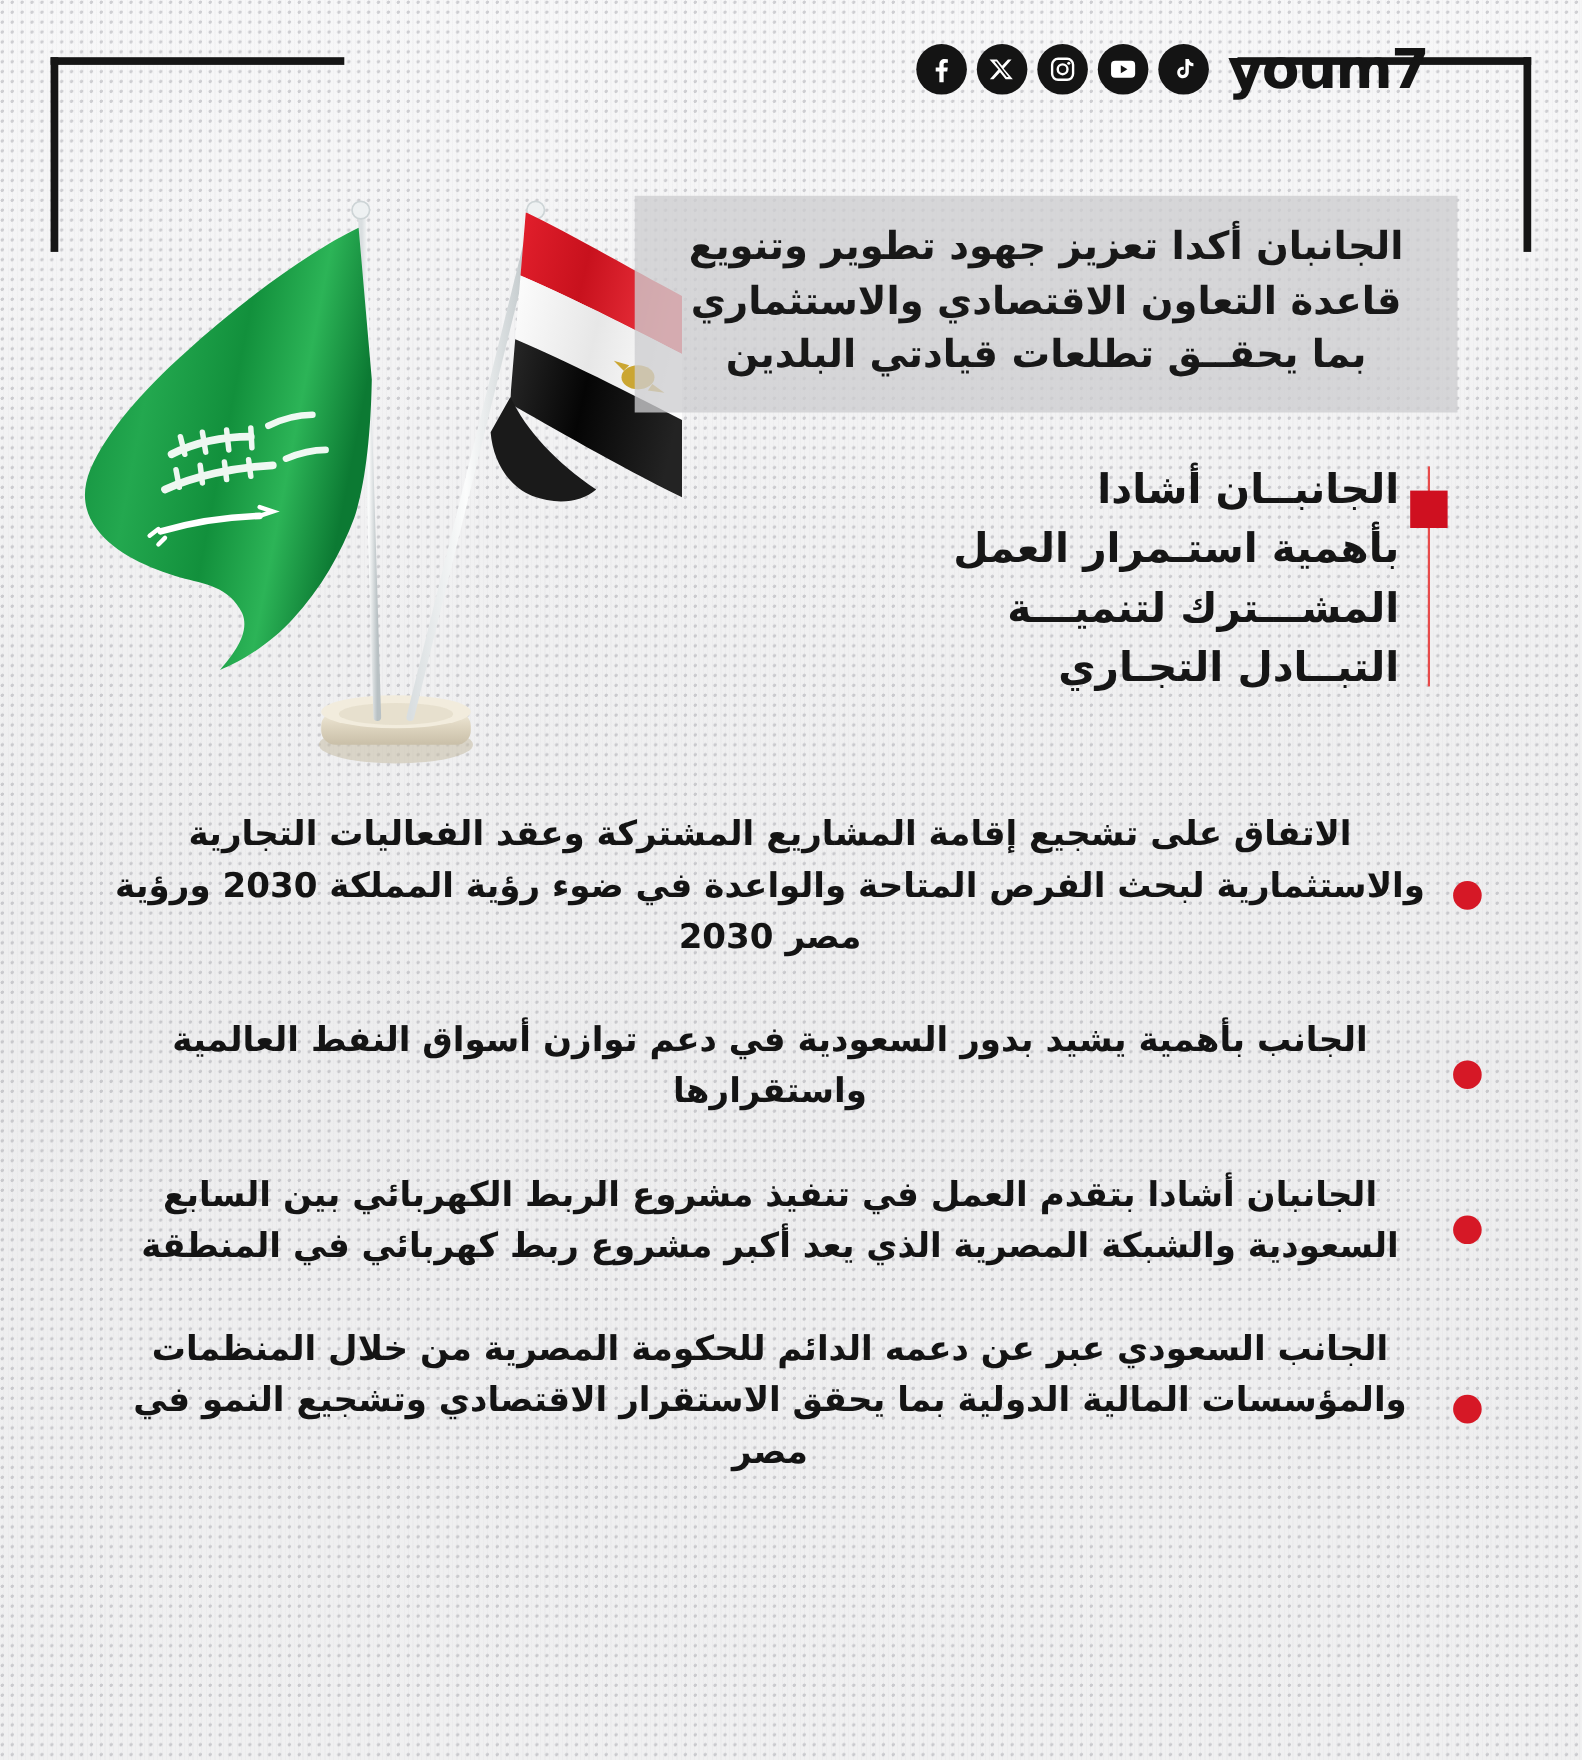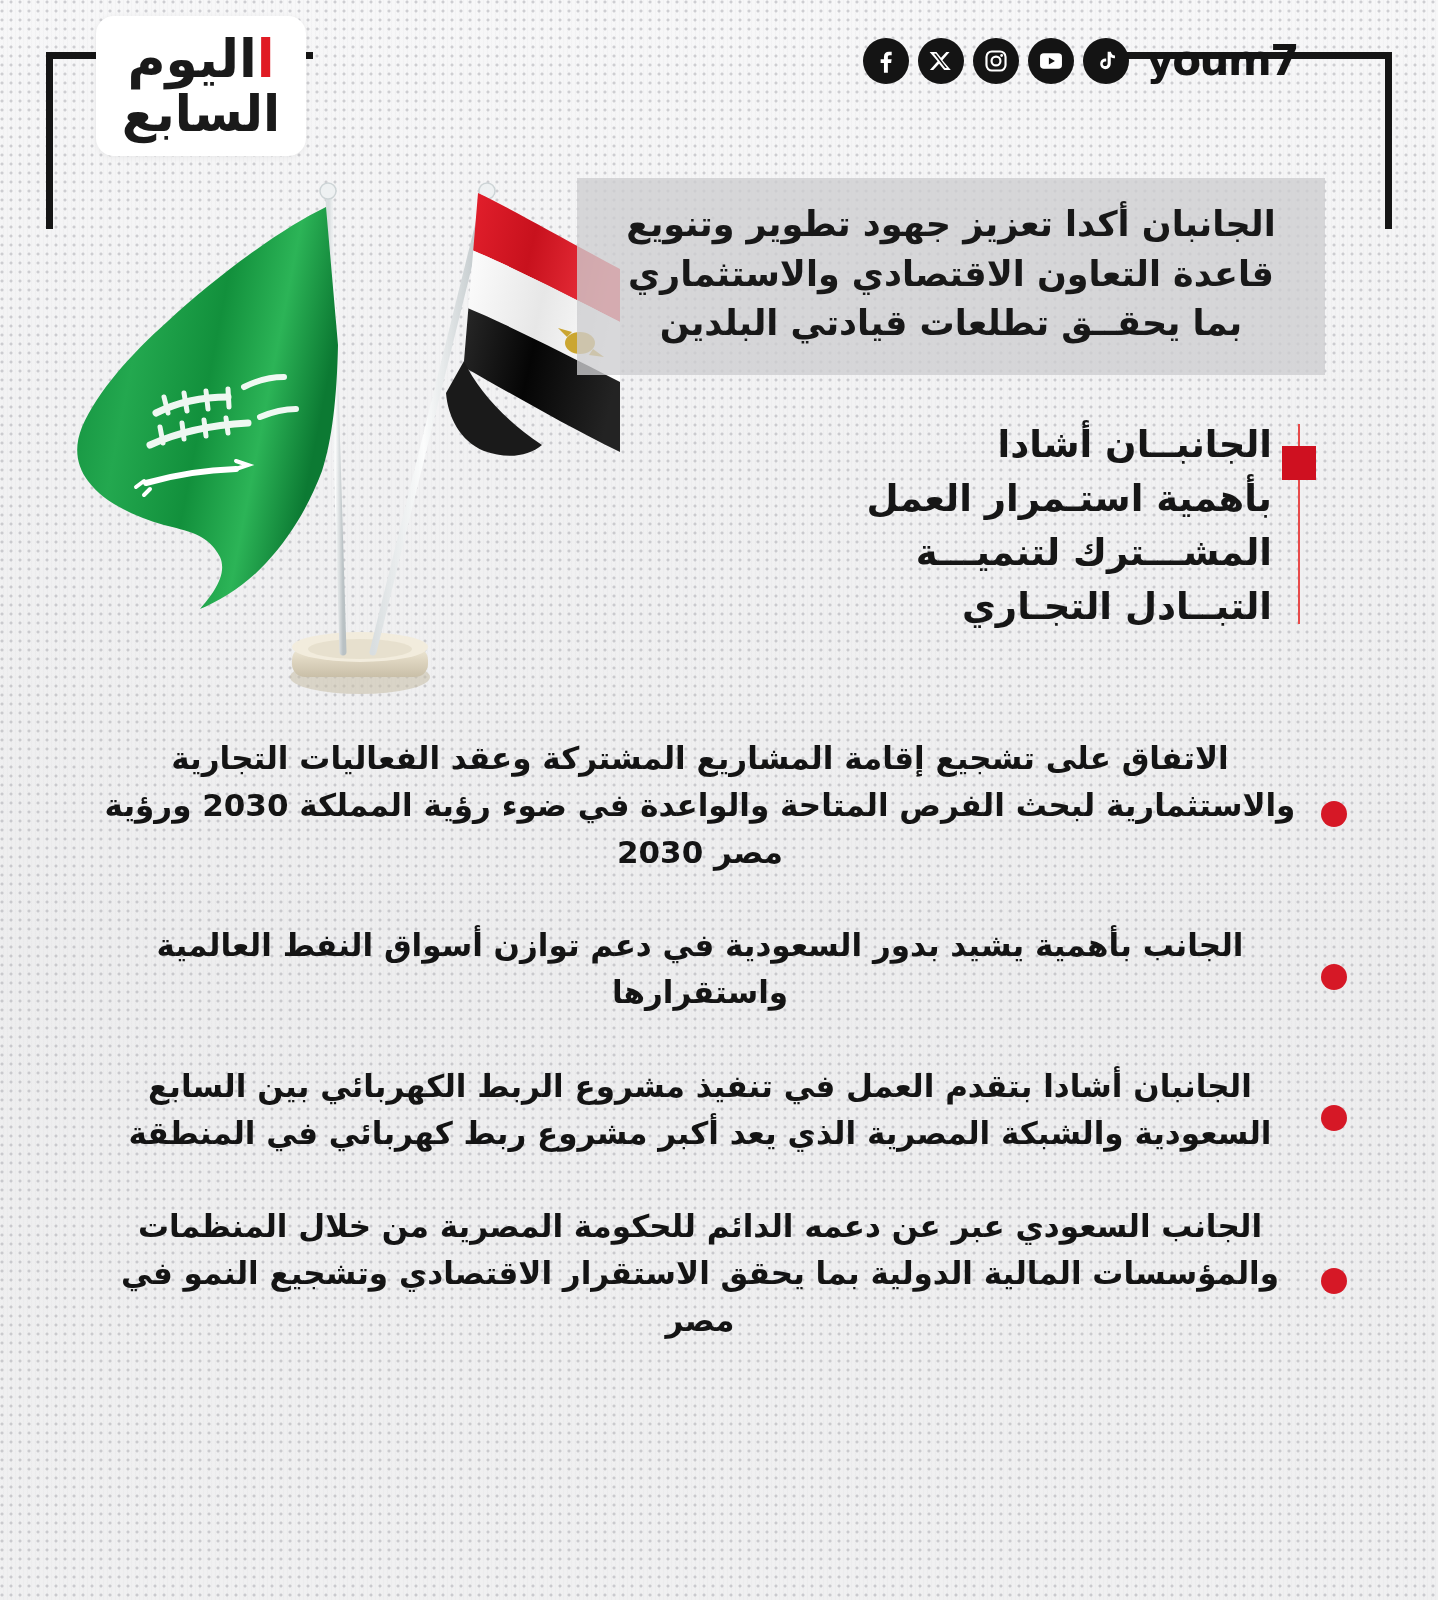--- a/index.html
+++ b/index.html
@@ -119,21 +119,21 @@
     height: 46px;
     border-radius: 50%;
     background: #141414;
     display: flex;
     align-items: center;
     justify-content: center;
   }
   .social-icon svg { display: block; }
   #brand-word {
     font-family: "DejaVu Sans", sans-serif;
-    font-size: 42px;
+    font-size: 50px;
     font-weight: bold;
     color: #141414;
     letter-spacing: -1.5px;
     margin-left: 8px;
     line-height: 1;
   }
 
   
   #flags {
     position: absolute;
@@ -258,24 +258,20 @@
   }
 </style>
 </head>
 <body>
 
 <div id="page">
 
   <div class="corner corner-tl"></div>
   <div class="corner corner-tr"></div>
 
-  <div id="logo-card">
-    <div id="logo-line1"><span class="accent">ا</span><span>اليوم</span></div>
-    <div id="logo-line2"><span>السابع</span></div>
-  </div>
 
   <div id="social-bar">
     <span class="social-icon">
       <svg width="28" height="28" viewBox="0 0 24 24" aria-hidden="true">
           <path fill="#ffffff" d="M13.6 22v-8.2h2.8l.42-3.2h-3.22V8.55c0-.93.26-1.56 1.58-1.56h1.7V4.13A22 22 0 0 0 14.4 4c-2.46 0-4.15 1.5-4.15 4.26v2.34H7.4v3.2h2.85V22z"></path>
         </svg>
     </span>
     <span class="social-icon">
       <svg width="24" height="24" viewBox="0 0 24 24" aria-hidden="true">
           <path fill="#ffffff" d="M17.3 3h3.3l-7.2 8.2L21.8 21h-6.6l-5.1-6.3L4.2 21H.9l7.7-8.8L.6 3h6.8l4.6 5.8zm-1.2 16h1.8L6.9 4.8H5z"></path>

